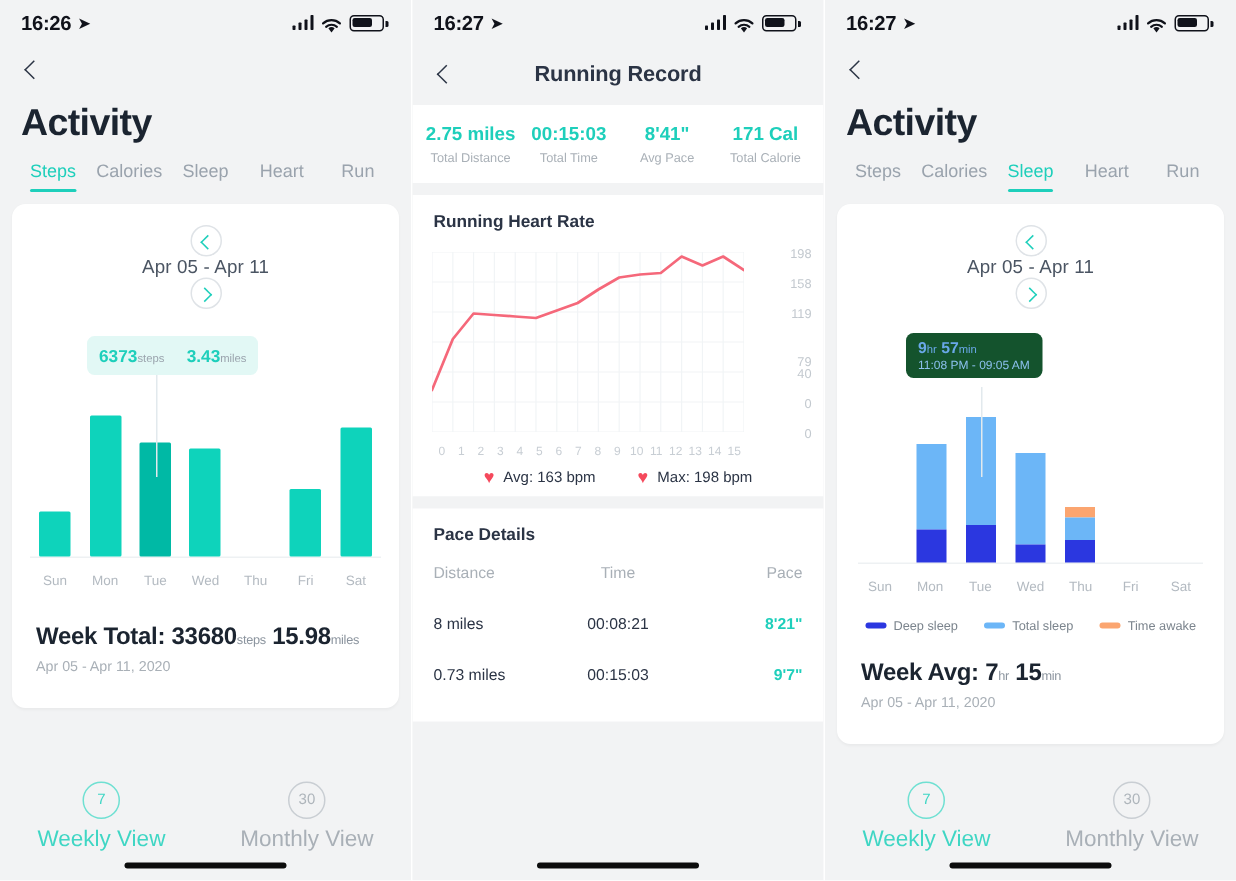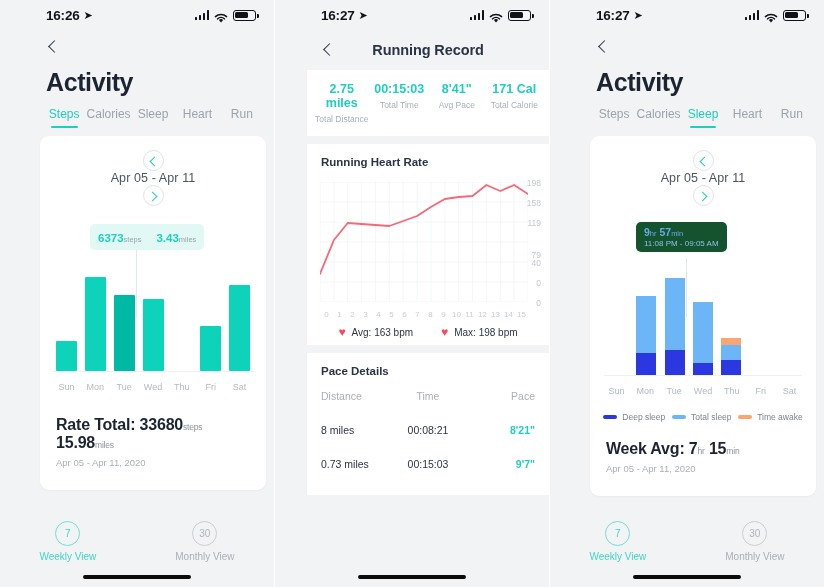--- a/index.html
+++ b/index.html
@@ -9,21 +9,20 @@
     font-family: "Liberation Sans", sans-serif;
     overflow: hidden;
   }
   .screens { display: flex; width: 824px; height: 587px; }
   .phone {
     width: 275px; height: 587px;
     background: #f2f3f4;
     position: relative;
     overflow: hidden;
     border-right: 1px solid #ffffff;
-    padding-left: 32px;
   }
   .phone:last-child { border-right: none; width: 274px; }
 
   
   .statusbar {
     height: 30px; display: flex; align-items: center;
     justify-content: space-between; padding: 0 18px 0 14px;
   }
   .sb-left { display: flex; align-items: center; gap: 4px; }
   .sb-time { font-size: 13.5px; font-weight: bold; color: #10121a; letter-spacing: -0.2px; }
@@ -132,21 +131,21 @@
     display: flex; align-items: flex-start; justify-content: space-around;
     padding-top: 12px; background: #f2f3f4;
   }
   .bitem { display: flex; flex-direction: column; align-items: center; gap: 5px; cursor: pointer; }
   .bcirc {
     width: 25px; height: 25px; border-radius: 50%; border: 1.4px solid #c9ced3;
     display: flex; align-items: center; justify-content: center;
     font-size: 10px; color: #aeb5bb;
   }
   .bitem.active .bcirc { border-color: #6fe0d2; color: #3fd6c4; }
-  .blabel { font-size: 10px; color: #a9b0b7; }
+  .blabel { font-size: 15px; color: #a9b0b7; }
   .bitem.active .blabel { color: #3fd6c4; }
   .homeind {
     position: absolute; bottom: 8px; left: 50%; transform: translateX(-50%);
     width: 108px; height: 4.5px; background: #0c0c0c; border-radius: 3px;
   }
 
   
   .statsrow { display: flex; background: #ffffff; padding: 12px 6px 12px 6px; }
   .statcell { flex: 1; text-align: center; }
   .statval { font-size: 12.5px; color: #1ecfbb; font-weight: bold; }
@@ -285,21 +284,21 @@
           <span>Tue</span>
           <span>Wed</span>
           <span>Thu</span>
           <span>Fri</span>
           <span>Sat</span>
         </div>
       </div>
 
       <div class="summary">
         <div class="sumline">
-          <span>Rate Total:</span>
+          <span>Week Total:</span>
           <span>33680</span><span class="unit">steps</span>
           <span>15.98</span><span class="unit">miles</span>
         </div>
         <div class="sumsub">Apr 05 - Apr 11, 2020</div>
       </div>
     </div>
 
     <div class="bottombar">
       <div class="bitem active">
         <div class="bcirc">7</div>

